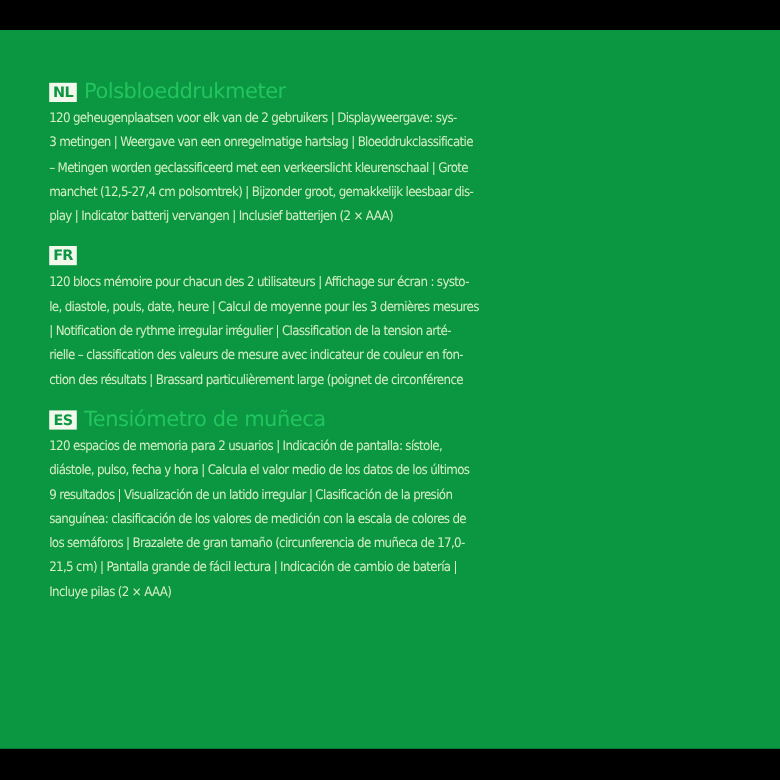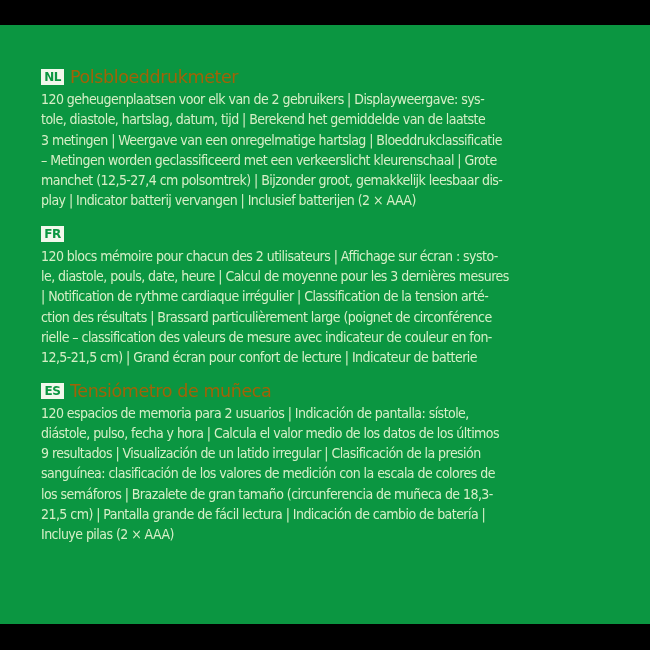--- a/index.html
+++ b/index.html
@@ -46,28 +46,28 @@
       font-size: 12px;
       letter-spacing: -0.5px;
       width: 23px;
       height: 16px;
       margin-right: 6px;
       line-height: 16px;
     }
     .title {
       font-family: "DejaVu Sans", sans-serif;
       font-size: 17.5px;
-      color: #a16207;
+      color: #22c55e;
       letter-spacing: -0.4px;
       line-height: 22px;
       white-space: nowrap;
     }
     .body-text {
       font-family: "DejaVu Sans", sans-serif;
-      font-size: 14px;
+      font-size: 11px;
       line-height: 20.3px;
       letter-spacing: -0.55px;
       text-align: justify;
       color: #d6efc6;
       font-stretch: condensed;
     }
     .line {
       display: block;
       white-space: nowrap;
       overflow: hidden;
@@ -80,51 +80,49 @@
 
 <div class="content">
 
   <div class="section">
     <div class="title-row">
       <span class="badge">NL</span>
       <span class="title">Polsbloeddrukmeter</span>
     </div>
     <div class="body-text">
       <span class="line">120 geheugenplaatsen voor elk van de 2 gebruikers | Displayweergave: sys-</span>
-      <span class="line">tole, diastole, hartslag, datum, tijd | Berekend het gemiddelde van de laatste</span>
       <span class="line">3 metingen | Weergave van een onregelmatige hartslag | Bloeddrukclassificatie</span>
       <span class="line">– Metingen worden geclassificeerd met een verkeerslicht kleurenschaal | Grote</span>
       <span class="line">manchet (12,5-27,4 cm polsomtrek) | Bijzonder groot, gemakkelijk leesbaar dis-</span>
       <span class="line">play | Indicator batterij vervangen | Inclusief batterijen (2 × AAA)</span>
     </div>
   </div>
 
   <div class="section">
     <div class="title-row">
       <span class="badge">FR</span>
     </div>
     <div class="body-text">
       <span class="line">120 blocs mémoire pour chacun des 2 utilisateurs | Affichage sur écran : systo-</span>
       <span class="line">le, diastole, pouls, date, heure | Calcul de moyenne pour les 3 dernières mesures</span>
-      <span class="line">| Notification de rythme cardiaque irrégulier | Classification de la tension arté-</span>
+      <span class="line">| Notification de rythme irregular irrégulier | Classification de la tension arté-</span>
+      <span class="line">rielle – classification des valeurs de mesure avec indicateur de couleur en fon-</span>
       <span class="line">ction des résultats | Brassard particulièrement large (poignet de circonférence</span>
-      <span class="line">rielle – classification des valeurs de mesure avec indicateur de couleur en fon-</span>
-      <span class="line">12,5-21,5 cm) | Grand écran pour confort de lecture | Indicateur de batterie</span>
     </div>
   </div>
 
   <div class="section">
     <div class="title-row">
       <span class="badge">ES</span>
       <span class="title">Tensiómetro de muñeca</span>
     </div>
     <div class="body-text">
       <span class="line">120 espacios de memoria para 2 usuarios | Indicación de pantalla: sístole,</span>
       <span class="line">diástole, pulso, fecha y hora | Calcula el valor medio de los datos de los últimos</span>
       <span class="line">9 resultados | Visualización de un latido irregular | Clasificación de la presión</span>
       <span class="line">sanguínea: clasificación de los valores de medición con la escala de colores de</span>
-      <span class="line">los semáforos | Brazalete de gran tamaño (circunferencia de muñeca de 18,3-</span>
+      <span class="line">los semáforos | Brazalete de gran tamaño (circunferencia de muñeca de 17,0-</span>
       <span class="line">21,5 cm) | Pantalla grande de fácil lectura | Indicación de cambio de batería |</span>
       <span class="line">Incluye pilas (2 × AAA)</span>
     </div>
   </div>
 
 </div>
 
 </body></html>

